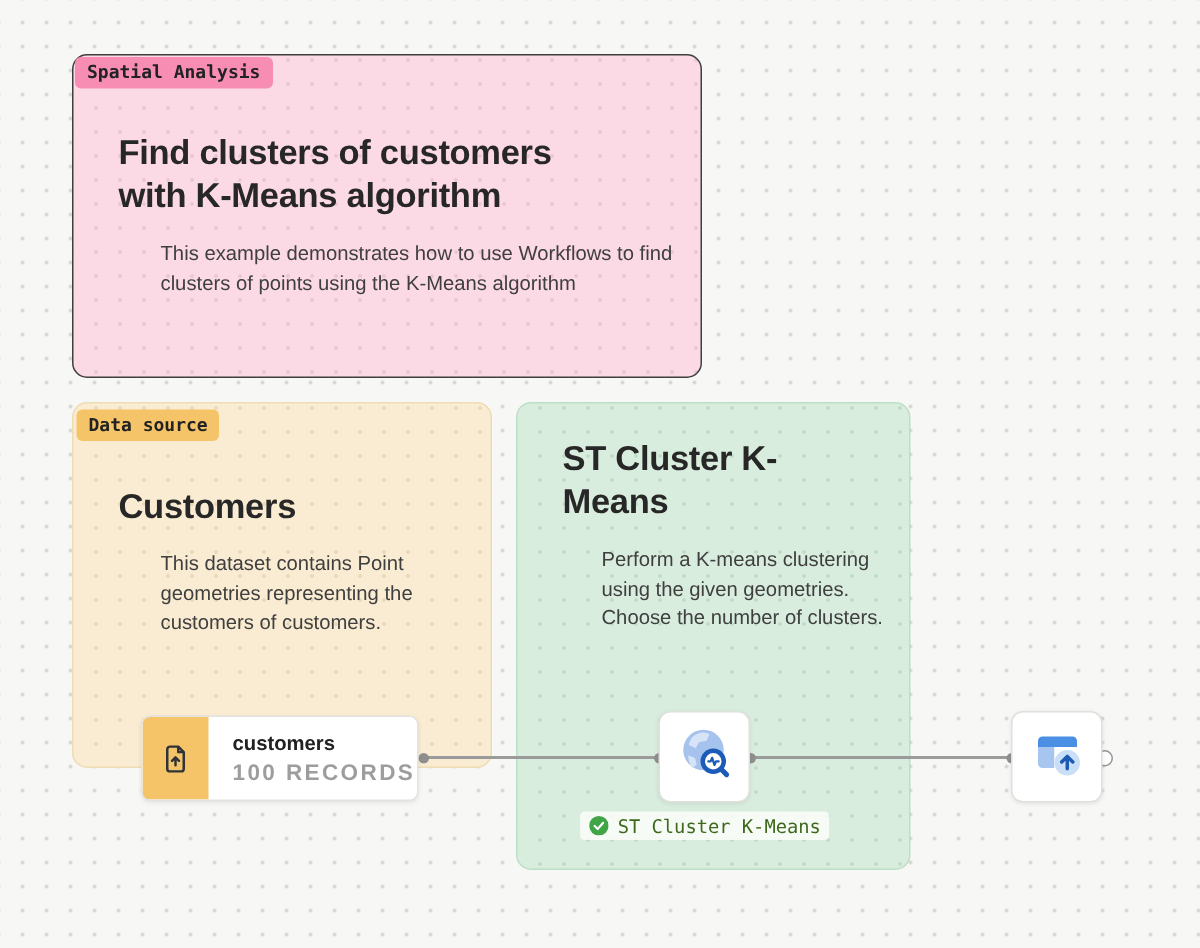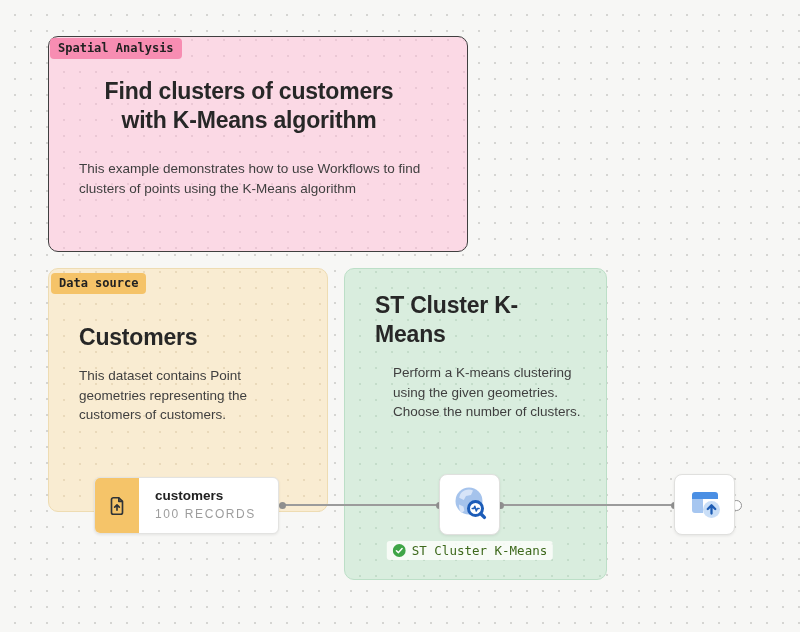--- a/index.html
+++ b/index.html
@@ -24,51 +24,51 @@
     font-family: "DejaVu Sans Mono", monospace;
     font-size: 12px; font-weight: 700; color: #222;
     padding: 3px 8px 4px 8px; border-radius: 4px;
     white-space: nowrap;
   }
   .note h1 {
     font-size: 23px; line-height: 29px; font-weight: 700;
     color: #272727; letter-spacing: -0.2px;
   }
   .note p {
-    font-size: 13.5px; line-height: 19.5px; color: #3f3f3f;
+    font-size: 13.5px; line-height: 19.5px; color: #3f3f3f; margin-left: 28px;
   }
 
   .note-pink {
     left: 48px; top: 36px; width: 420px; height: 216px;
     background-color: #fbd9e5;
     background-image: radial-gradient(rgba(90,40,60,0.10) 1.1px, transparent 1.2px);
     border: 1.5px solid #3f3f3f;
   }
   .note-pink .note-badge { background: #f78db2; }
-  .note-pink h1 { position: absolute; left: 30px; top: 40px; width: 340px; text-align: center; }
+  .note-pink h1 { position: absolute; left: 30px; top: 50px; width: 340px; }
   .note-pink p  { position: absolute; left: 30px; top: 122px; width: 372px; }
 
   .note-orange {
     left: 48px; top: 268px; width: 280px; height: 244px;
     background-color: #f9ecd2;
     background-image: radial-gradient(rgba(120,85,20,0.12) 1.1px, transparent 1.2px);
     border: 1px solid #eedcb2;
   }
   .note-orange .note-badge { background: #f5c368; left: 2px; top: 4px; }
   .note-orange h1 { position: absolute; left: 30px; top: 54px; width: 220px; }
   .note-orange p  { position: absolute; left: 30px; top: 97px; width: 192px; }
 
   .note-green {
     left: 344px; top: 268px; width: 263px; height: 312px;
     background-color: #d9edde;
     background-image: radial-gradient(rgba(40,100,55,0.12) 1.1px, transparent 1.2px);
     border: 1px solid #bcdfc7;
   }
   .note-green h1 { position: absolute; left: 30px; top: 22px; width: 195px; }
-  .note-green p  { position: absolute; left: 48px; top: 94px; width: 212px; }
+  .note-green p  { position: absolute; left: 28px; top: 94px; width: 212px; }
 
   
   .edge { position: absolute; height: 1.5px; background: #9b9b9b; }
   .edge-1 { left: 282px; top: 504px; width: 158px; }
   .edge-2 { left: 500px; top: 504px; width: 175px; }
   .port {
     position: absolute; width: 7px; height: 7px; border-radius: 50%;
     background: #8f8f8f;
   }
   .port-open {
@@ -83,21 +83,21 @@
     box-shadow: 0 1px 3px rgba(0,0,0,0.08);
     display: flex; align-items: stretch; overflow: hidden;
   }
   .source-icon-cell {
     width: 44px; flex: 0 0 44px; background: #f5c469;
     display: flex; align-items: center; justify-content: center;
   }
   .source-text { padding: 10px 0 0 16px; }
   .source-name { font-size: 13.5px; font-weight: 700; color: #212121; }
   .source-meta {
-    margin-top: 4px; font-size: 12px; color: #9d9d9d; letter-spacing: 1.6px;
+    margin-top: 4px; font-size: 15px; color: #9d9d9d; letter-spacing: 1.6px; font-weight: bold;
   }
 
   
   .op-node {
     position: absolute; width: 61px; height: 61px; top: 474px;
     background: #ffffff; border: 1px solid #e0e0de; border-radius: 8px;
     box-shadow: 0 1px 3px rgba(0,0,0,0.08);
     display: flex; align-items: center; justify-content: center;
   }
   .op-node-cluster { left: 439px; }

